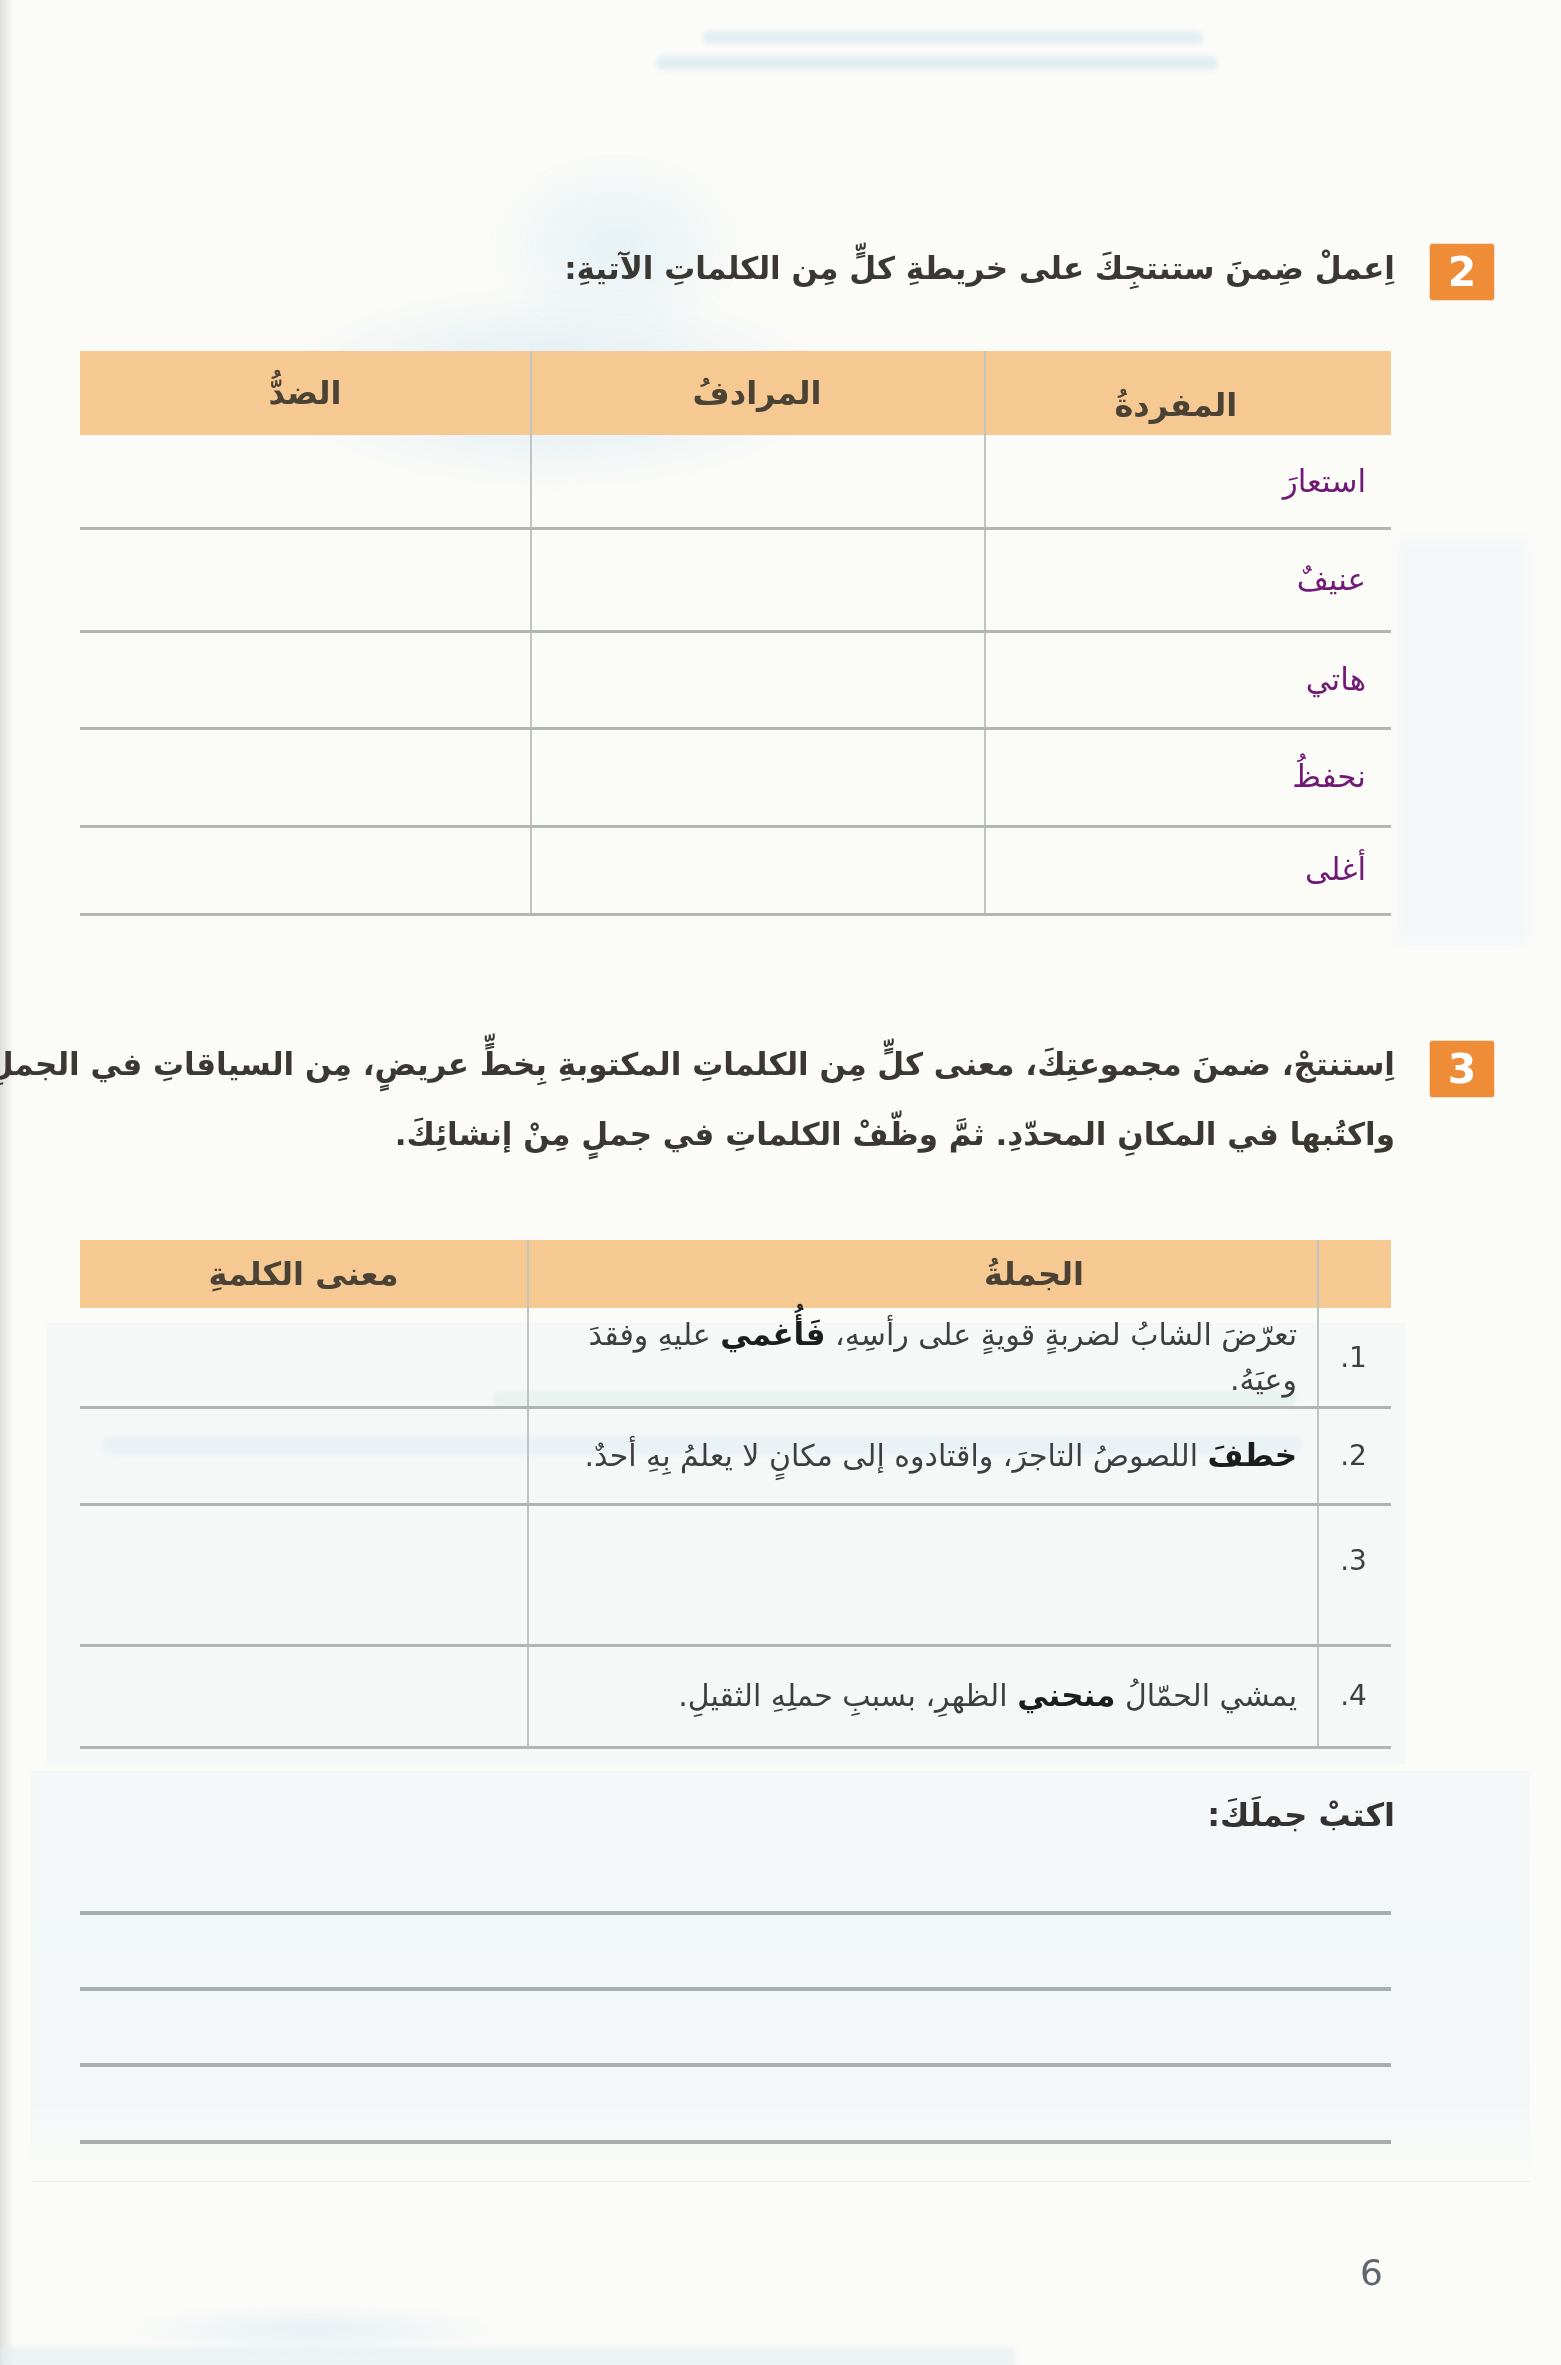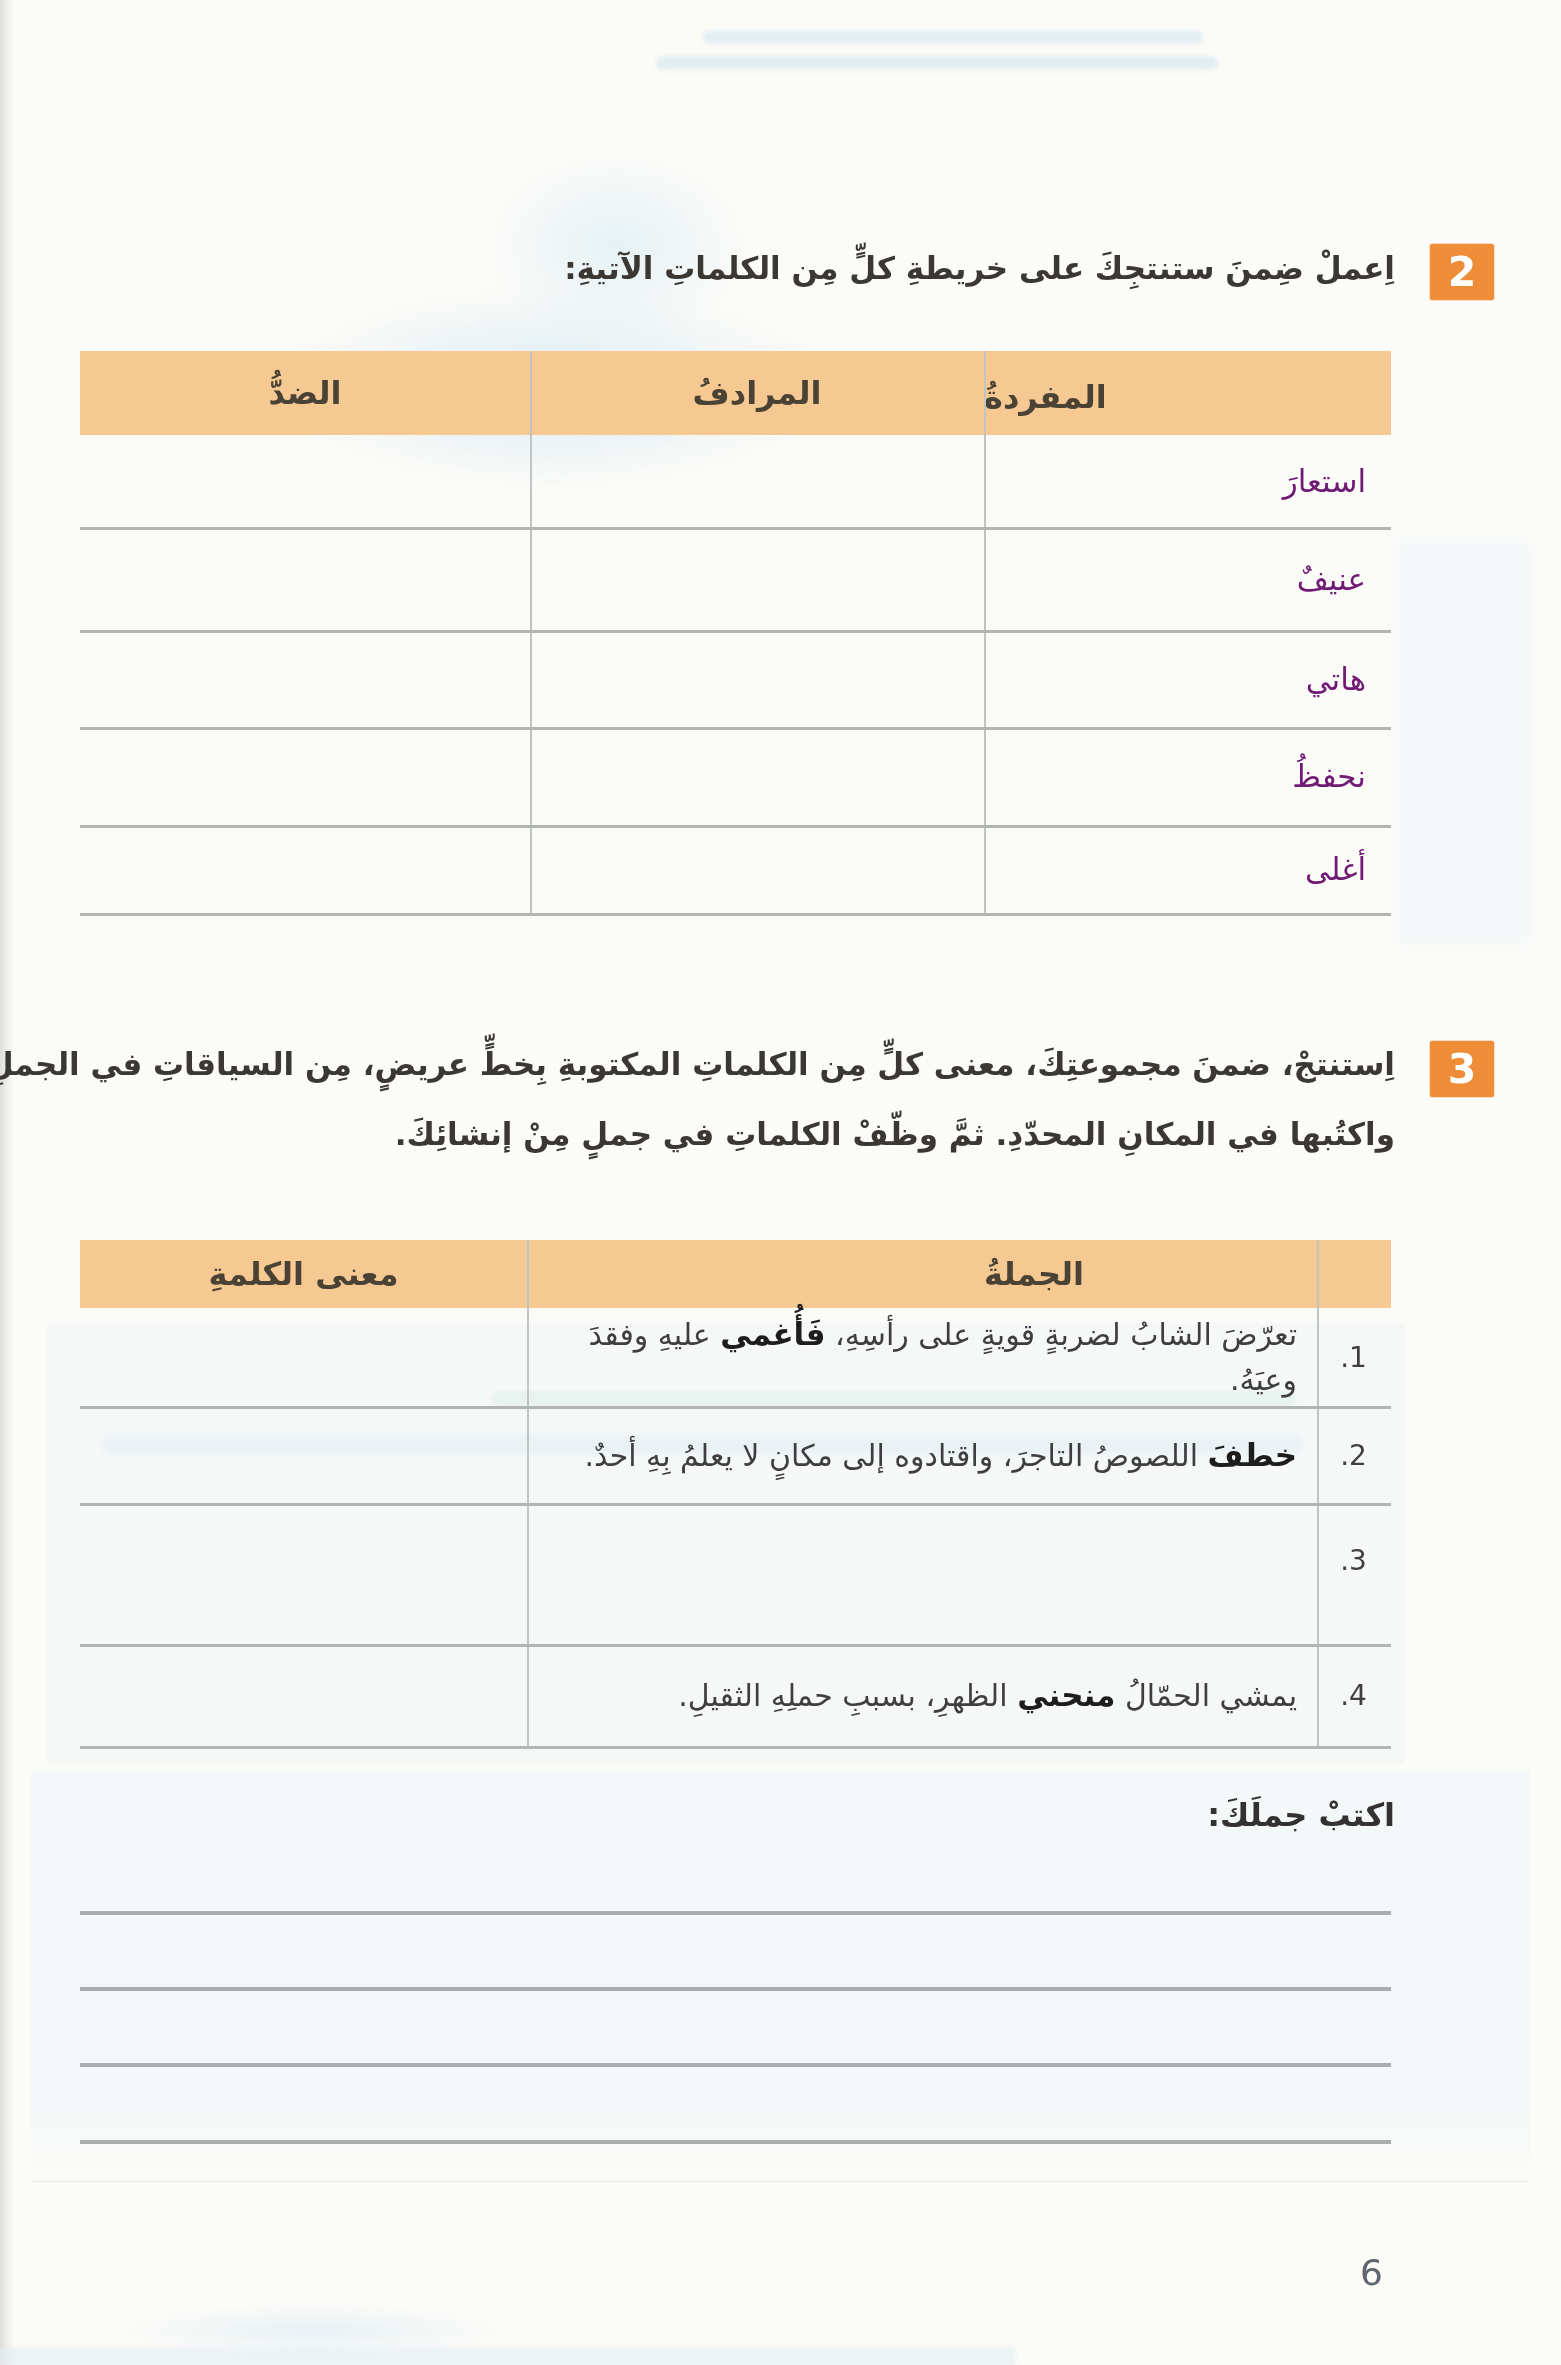--- a/index.html
+++ b/index.html
@@ -90,21 +90,21 @@
 <div class="content badge" style="left:1430px;top:244px;">2</div>
 
 <div class="content instr" style="top:244px;">اِعملْ ضِمنَ ستنتجِكَ على خريطةِ كلٍّ مِن الكلماتِ الآتيةِ:</div>
 
 <div class="content table" style="top:351px;height:565px;">
 
   <div class="thead" style="height:84px;"></div>
 
   <div class="th" style="left:0;top:0;width:450px;height:84px;line-height:84px;text-align:center;">الضدُّ</div>
   <div class="th" style="left:450px;top:0;width:454px;height:84px;line-height:84px;text-align:center;">المرادفُ</div>
-  <div class="th" style="left:904px;top:4px;width:407px;height:84px;line-height:84px;text-align:left;padding-left:0;box-sizing:border-box;padding-right:23.4px;">المفردةُ</div>
+  <div class="th" style="left:904px;top:12px;width:407px;height:84px;line-height:84px;text-align:center;padding-left:0;box-sizing:border-box;padding-right:23.4px;">المفردةُ</div>
 
   <div class="vline" style="left:450px;height:565px;"></div>
   <div class="vline" style="left:904px;height:565px;"></div>
 
   <div class="hline" style="top:176px;"></div>
   <div class="hline" style="top:279px;"></div>
   <div class="hline" style="top:376px;"></div>
   <div class="hline" style="top:474px;"></div>
   <div class="hline" style="top:562px;"></div>
 

